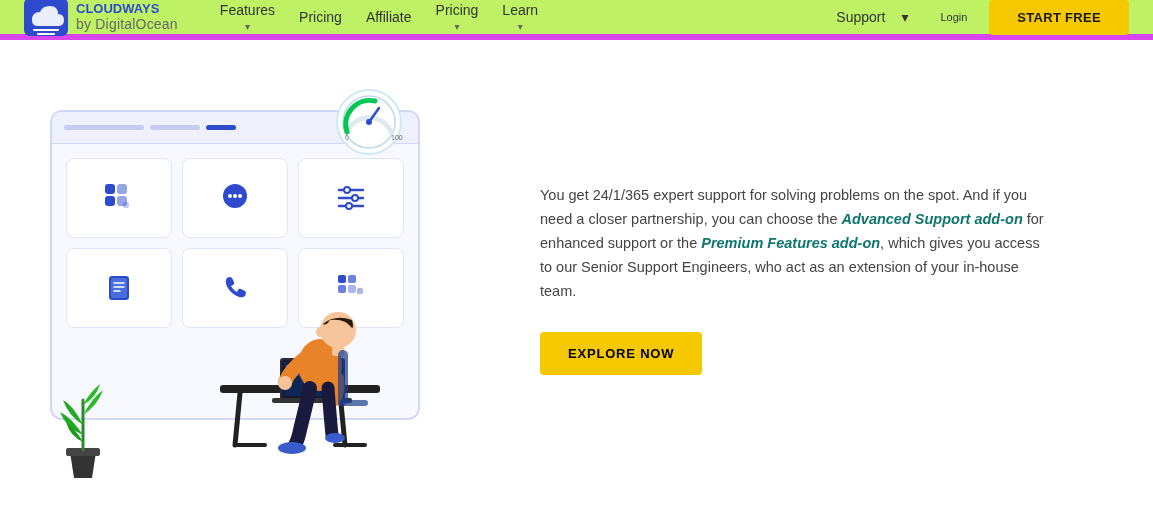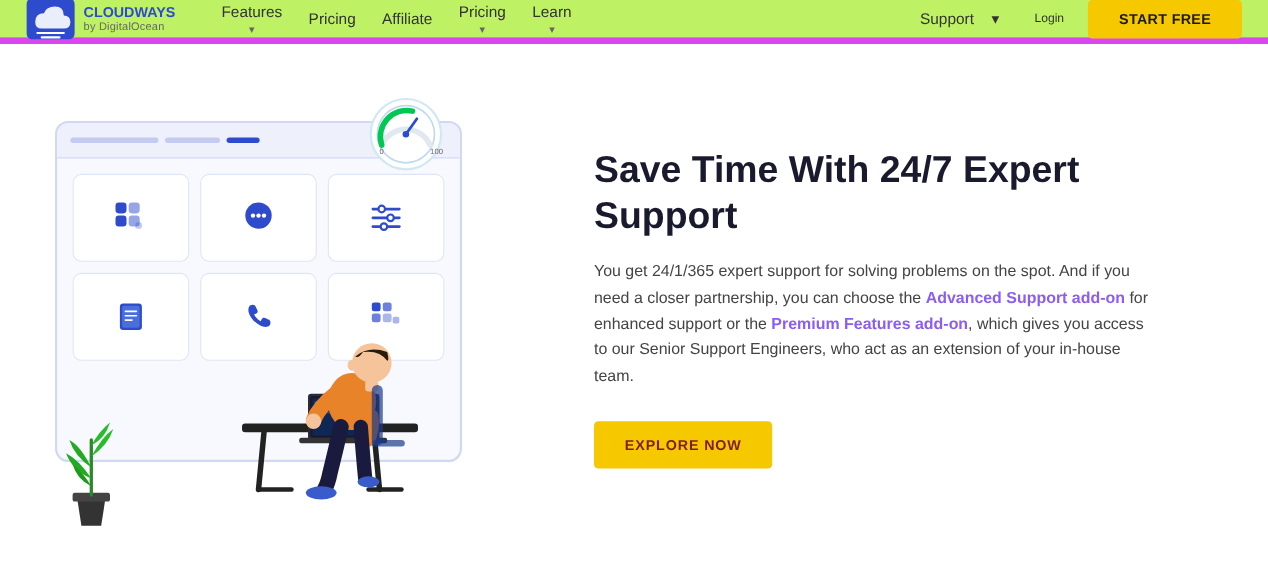--- a/index.html
+++ b/index.html
@@ -181,24 +181,24 @@
       color: #1a1a2e;
       line-height: 1.25;
       margin-bottom: 18px;
     }
     .hero-body {
       font-size: 14.5px;
       color: #444;
       line-height: 1.65;
       margin-bottom: 28px;
     }
-    .hero-body strong { font-weight: 700; color: #8b5cf6; }
+    .hero-body strong { font-weight: 700; color: #0f766e; font-style: italic; }
     .btn-explore {
       background: #f5c800;
-      color: #7f1d1d;
+      color: #000000;
       font-size: 13px;
       font-weight: 800;
       padding: 14px 28px;
       border: none;
       border-radius: 4px;
       cursor: pointer;
       letter-spacing: 0.8px;
       text-transform: uppercase;
     }
   </style>
@@ -210,21 +210,21 @@
     <svg class="logo-icon" viewBox="0 0 44 38" fill="none" xmlns="http://www.w3.org/2000/svg">
 
       <rect width="44" height="38" rx="6" fill="#2e4bce"></rect>
 
       <path d="M8 22 Q8 14 16 14 Q18 8 26 8 Q34 8 34 16 Q40 16 40 22 Q40 28 34 28 L14 28 Q8 28 8 22Z" fill="white" opacity="0.9"></path>
       <line x1="10" y1="32" x2="34" y2="32" stroke="white" stroke-width="2" stroke-linecap="round"></line>
       <line x1="14" y1="36" x2="30" y2="36" stroke="white" stroke-width="2" stroke-linecap="round"></line>
     </svg>
     <div>
       <div style="font-size:13px;font-weight:700;color:#2e4bce;line-height:1.1;">CLOUDWAYS</div>
-      <div style="font-size:10px;color:#666;letter-spacing:0.2px;">by DigitalOcean</div>
+      <div style="font-size:14px;color:#666;letter-spacing:0.2px;">by DigitalOcean</div>
     </div>
   </div>
 
   <div class="nav-left">
     <div class="nav-item">
       <span>Features</span>
       <span class="chevron">▾</span>
     </div>
     <div class="nav-item">
       <span>Pricing</span>
@@ -400,20 +400,19 @@
         <path d="M35 45 Q50 35 55 20 Q45 27 35 45Z" fill="#2abb2a"></path>
         <path d="M35 65 Q18 58 12 42 Q24 48 35 65Z" fill="#22aa22"></path>
         <path d="M35 35 Q48 28 52 14 Q42 22 35 35Z" fill="#2abb2a"></path>
         <path d="M35 72 Q22 66 18 52 Q28 60 35 72Z" fill="#1d991d"></path>
       </svg>
     </div>
 
   </div>
 
   <div class="right-content">
-    <h1 class="hero-title">Save Time With 24/7 Expert Support</h1>
     <p class="hero-body">
       <span>You get 24/1/365 expert support for solving problems on the spot. And if you need a closer partnership, you can choose the </span><strong>Advanced Support add-on</strong><span> for enhanced support or the </span><strong>Premium Features add-on</strong><span>, which gives you access to our Senior Support Engineers, who act as an extension of your in-house team.</span>
     </p>
     <button class="btn-explore">EXPLORE NOW</button>
   </div>
 
 </div>
 
 </body></html>

